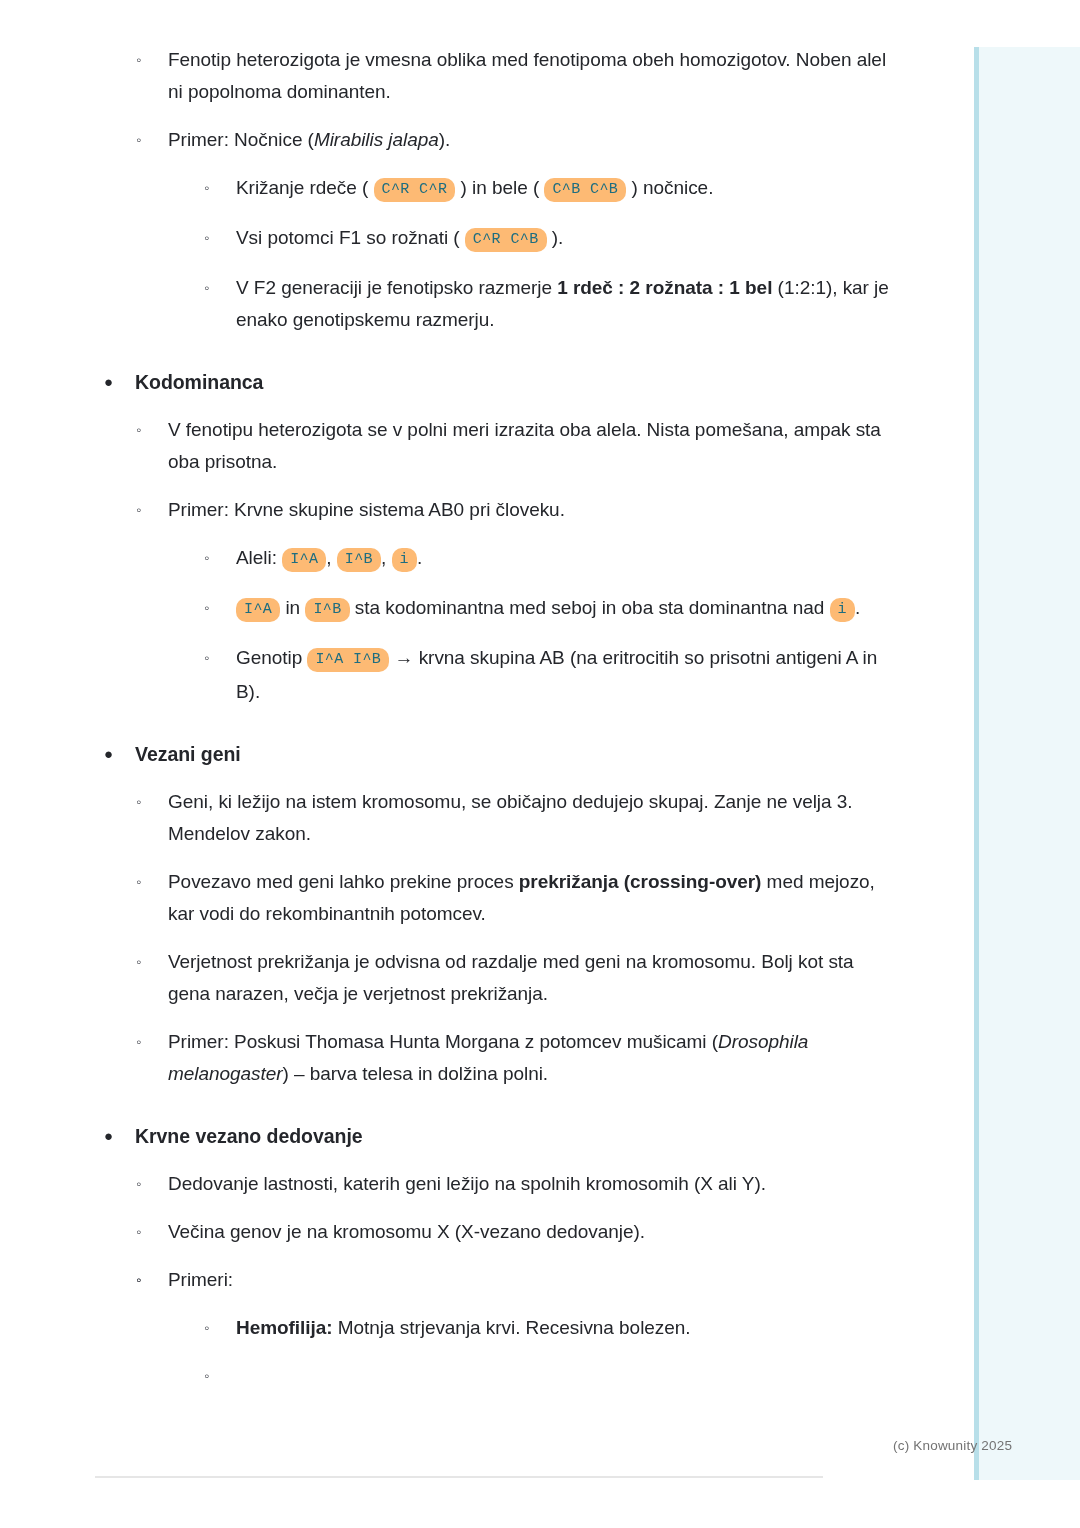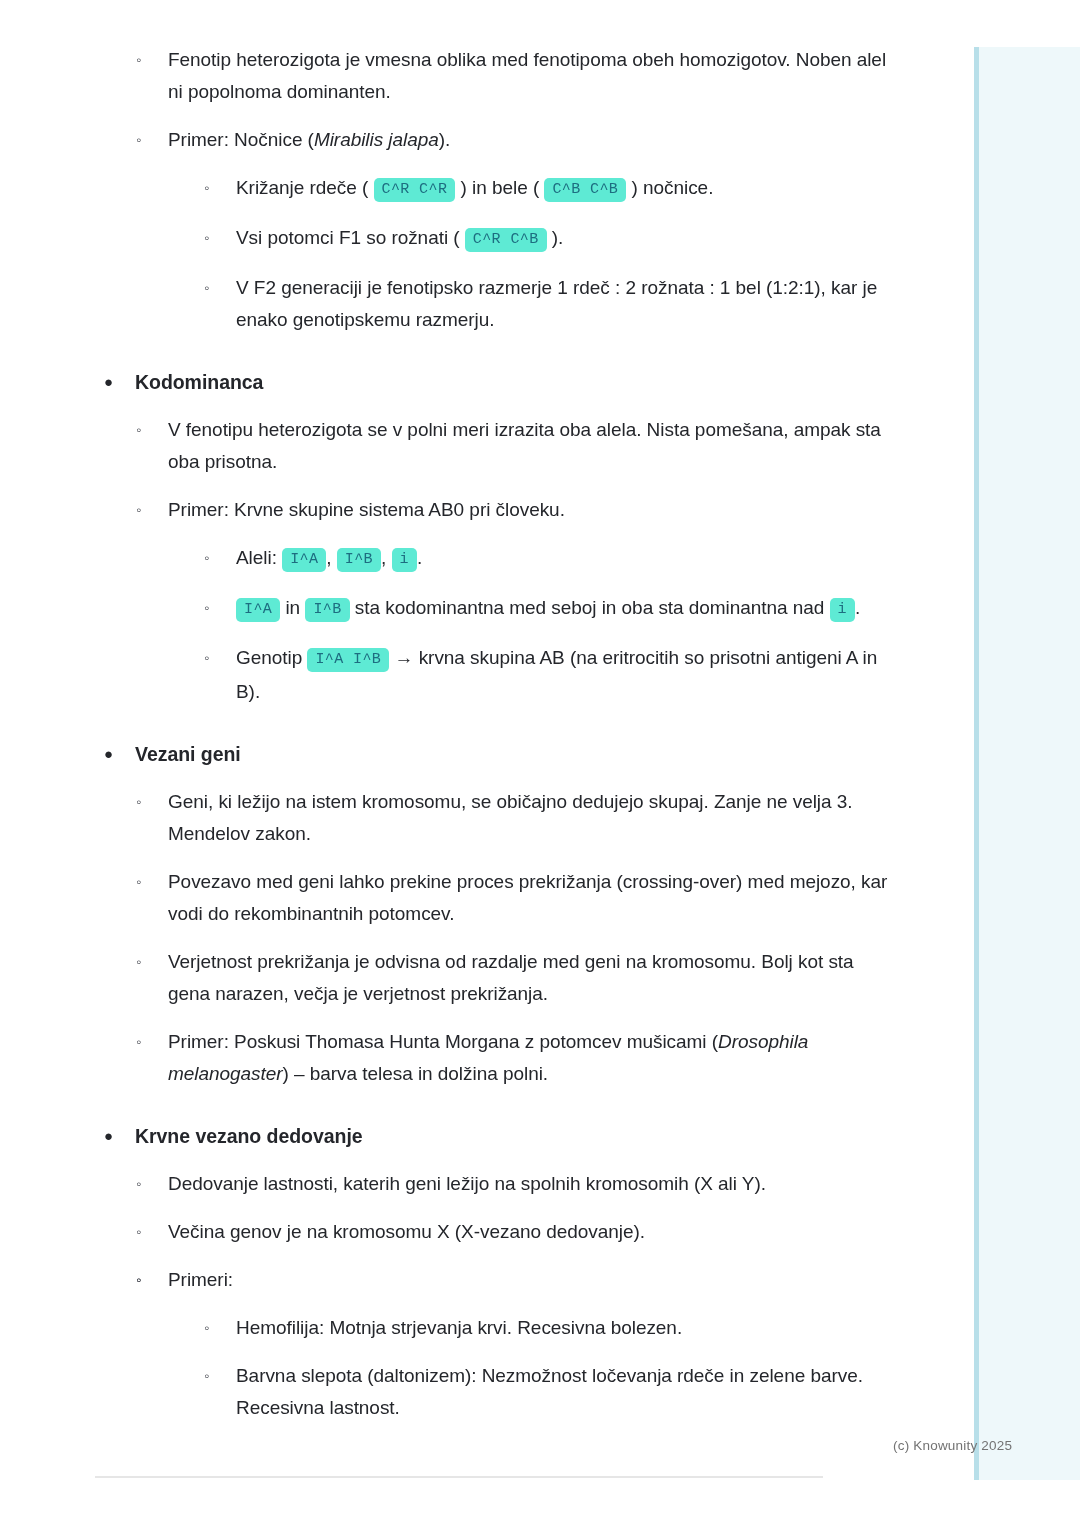--- a/index.html
+++ b/index.html
@@ -104,30 +104,30 @@
   
   li.l3 { padding-left: 34px; margin-left: 34px; margin-top: 16px; }
   li.l3 > .marker { left: 2px; }
 
   
   .top-block { margin-top: 0; }
   .top-block > li.l2:first-child { margin-top: 0; }
 
   ul.sub { margin-top: 2px; }
 
-  b, strong { font-weight: normal; }
+  b, strong { font-weight: bold; }
   i, em { font-style: italic; }
 
   
   code.chip {
     font-family: "Liberation Mono", monospace;
     font-size: 15px;
-    background: #5eead4;
+    background: #fdba74;
     color: #1d6d80;
-    border-radius: 5px;
+    border-radius: 10px;
     padding: 3px 8px 4px 8px;
     white-space: nowrap;
     letter-spacing: 0.4px;
     vertical-align: 1px;
   }
 </style>
 </head>
 <body>
 
 <div id="side-panel"></div>
@@ -241,21 +241,20 @@
       <span class="marker circ">◦</span>
       <span class="txt">Primeri:</span>
 
       <ul class="lvl sub">
         <li class="node l3">
           <span class="marker circ">◦</span>
           <span class="txt"><b>Hemofilija:</b><span> Motnja strjevanja krvi. Recesivna bolezen.</span></span>
         </li>
         <li class="node l3">
           <span class="marker circ">◦</span>
-          <span class="txt"><b>Barvna slepota (daltonizem):</b><span> Nezmožnost ločevanja rdeče in zelene barve. Recesivna lastnost.</span></span>
         </li>
       </ul>
     </li>
   </ul>
 
 </div>
 
 <div id="bottom-divider"></div>
 <div id="watermark">(c) Knowunity 2025</div>
 

